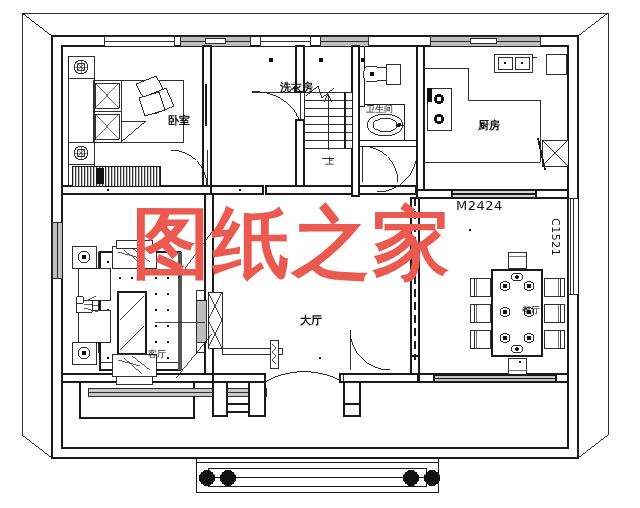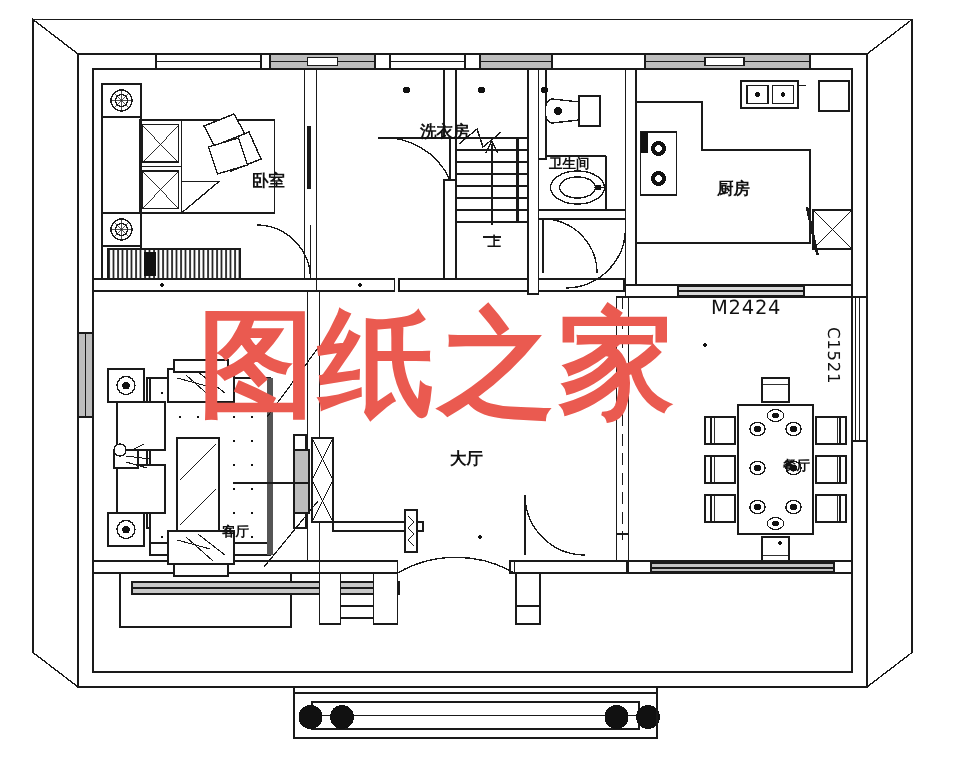--- a/index.html
+++ b/index.html
@@ -7,21 +7,21 @@
        font-family:"Liberation Sans","DejaVu Sans",sans-serif;}
   #plan{position:relative;width:640px;height:508px;background:#fff;}
   #svgplan{position:absolute;left:0;top:0;}
   .wm{position:absolute;color:#e8554a;font-family:"DejaVu Serif","Liberation Serif",serif;
       font-weight:700;letter-spacing:2px;pointer-events:none;}
   #watermark{left:132px;top:200px;font-size:78px;line-height:86px;white-space:nowrap;
              color:#ea5a50;text-align:right;}
   .lbl{position:absolute;font-family:"DejaVu Sans","Liberation Sans",sans-serif;
        color:#111;white-space:nowrap;}
   .cjk{font-size:11px;font-weight:600;}
-  .cjk-sm{font-size:9px;font-weight:700;}
+  .cjk-sm{font-size:9px;font-weight:400;}
   .code{font-size:13px;font-family:"DejaVu Sans","Liberation Sans",sans-serif;
         letter-spacing:0.5px;color:#111;}
   .vcode{font-size:11px;transform:rotate(90deg);transform-origin:left top;
          letter-spacing:0.5px;}
 </style>
 </head>
 <body>
 
 <div id="plan">
 
@@ -468,20 +468,20 @@
     </g>
   </svg>
 
   <div class="wm" id="watermark">图纸之家</div>
 
   <div class="lbl cjk" style="left:168px;top:113px;text-align:right;">卧室</div>
   <div class="lbl cjk" style="left:280px;top:80px;">洗衣房</div>
   <div class="lbl cjk-sm" style="left:366px;top:103px;">卫生间</div>
   <div class="lbl cjk" style="left:478px;top:118px;">厨房</div>
   <div class="lbl cjk-sm" style="left:148px;top:318px;margin-top:30px;">客厅</div>
-  <div class="lbl cjk" style="left:300px;top:298px;">大厅</div>
+  <div class="lbl cjk" style="left:300px;top:313px;">大厅</div>
   <div class="lbl cjk-sm" style="left:505px;top:304px;margin-left:17px;">餐厅</div>
 
   <div class="lbl cjk-sm" style="left:325px;top:155px;">上</div>
-  <div class="lbl code" style="left:474px;top:198px;text-align:right;">M2424</div>
+  <div class="lbl code" style="left:456px;top:198px;text-align:right;">M2424</div>
   <div class="lbl code vcode" style="left:562px;top:218px;">C1521</div>
 
 </div>
 
 </body></html>

